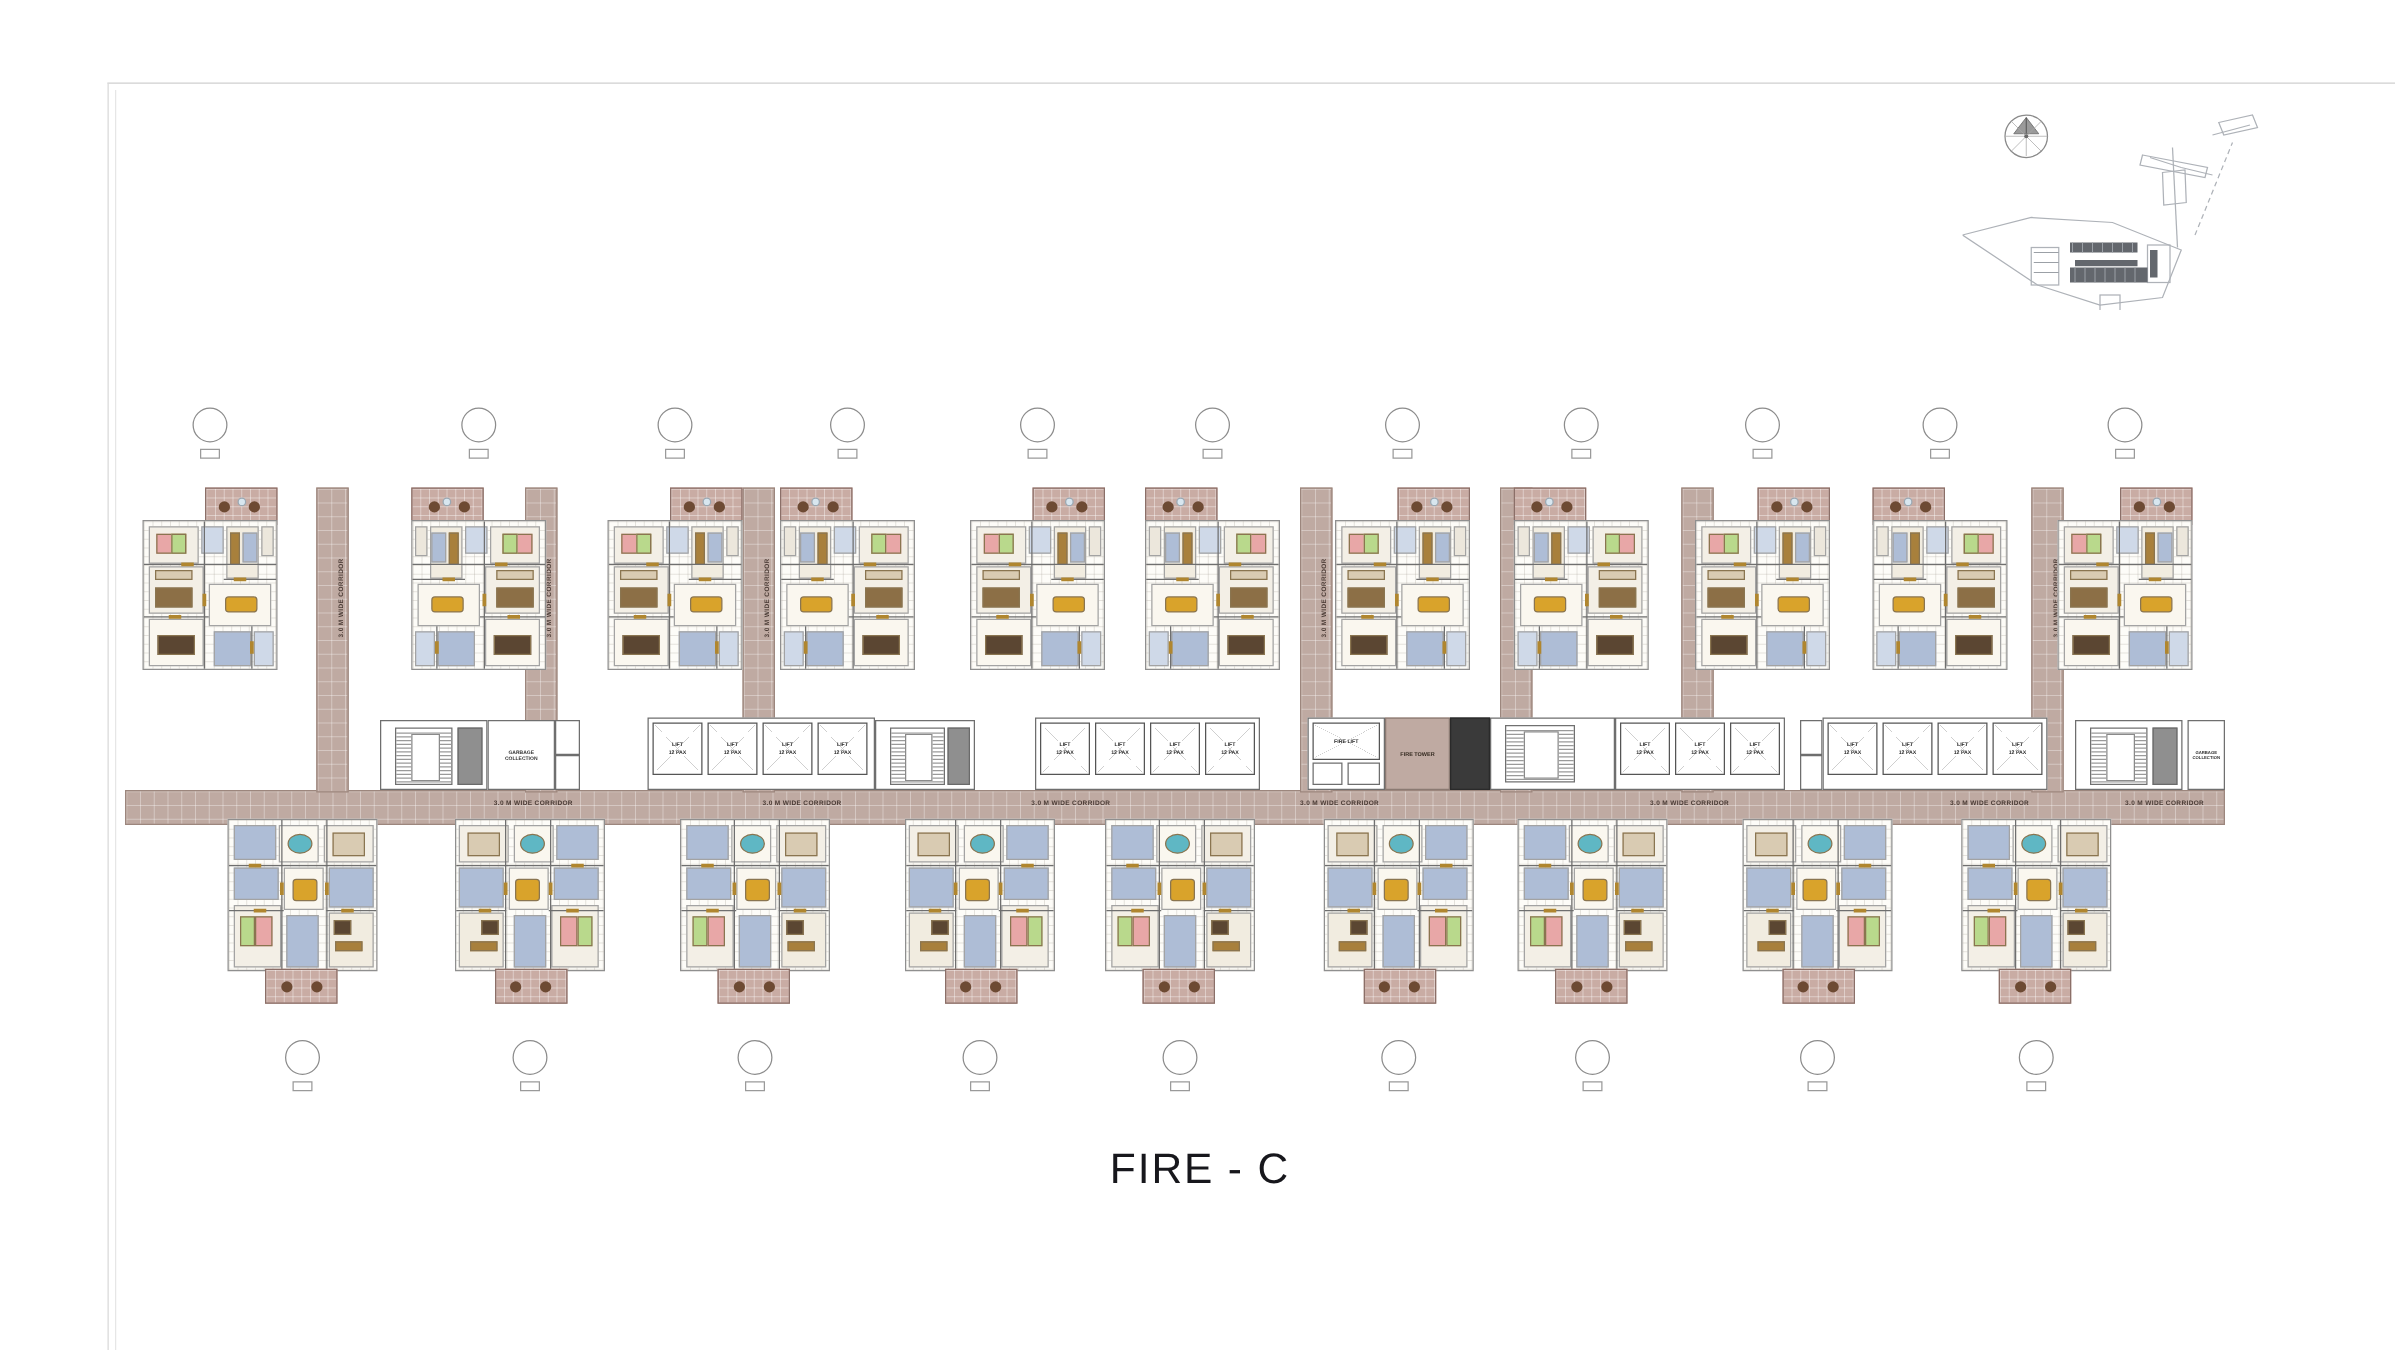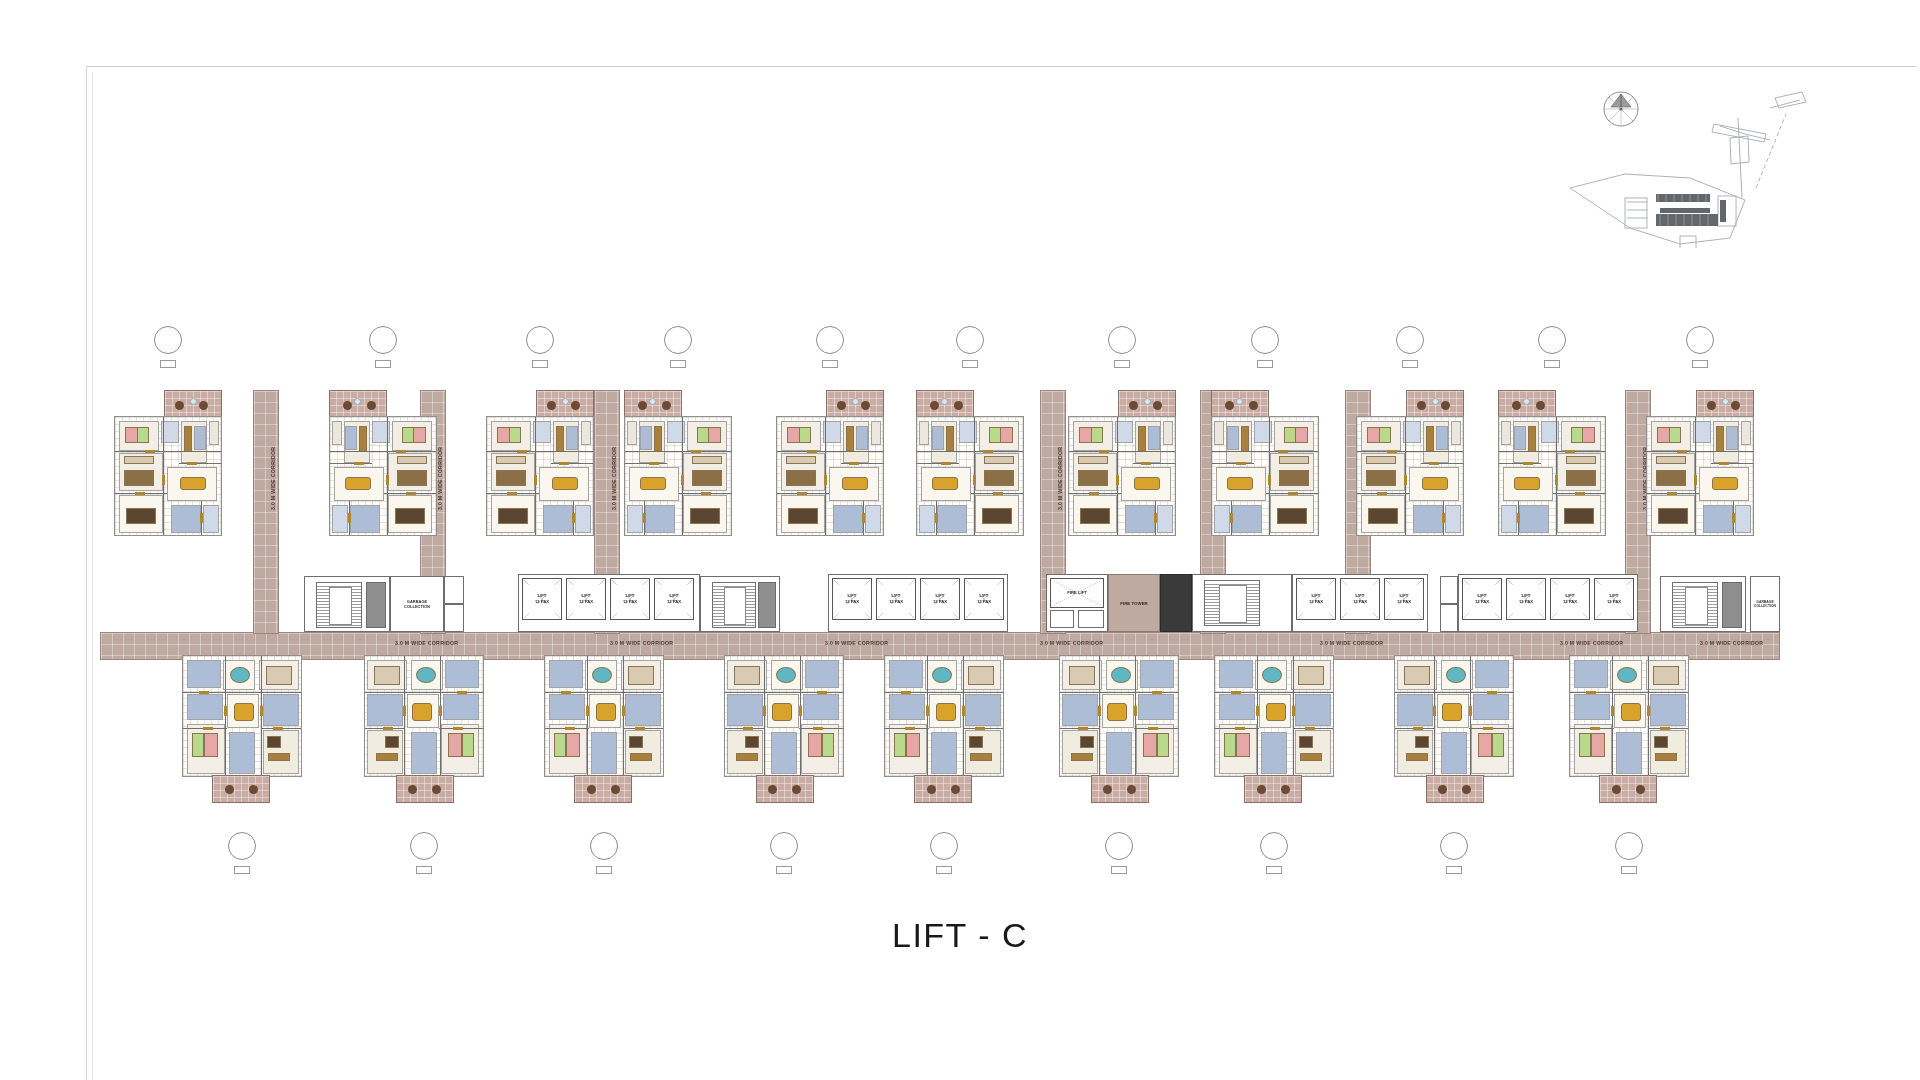--- a/index.html
+++ b/index.html
@@ -1160,15 +1160,15 @@
         <div class="tread" style="position: absolute; top: 33px;"></div>
         <div class="tread" style="position: absolute; top: 36px;"></div>
         <div class="tread" style="position: absolute; top: 39px;"></div>
         <div class="tread" style="position: absolute; top: 42px;"></div>
         <div style="position: absolute; left: 11.5px; top: 4px; width: 23px; height: 38px; border: 1px solid rgb(138, 138, 138); background: rgb(255, 255, 255);"></div>
       </div>
       <div style="position: absolute; left: 1722px; top: 582px; width: 20px; height: 46px; background: rgb(143, 143, 143); border: 1px solid rgb(106, 106, 106);"></div>
       <div class="gcol" style="left: 1750px; top: 576px; width: 30px; height: 56px; font-size: 3.4px;">GARBAGE<br>COLLECTION</div>
     </div>
 
-  <div class="title-pos">LIFT - C</div>
+  <div class="title-pos">FIRE - C</div>
 
 </div>
 
 </body></html>

